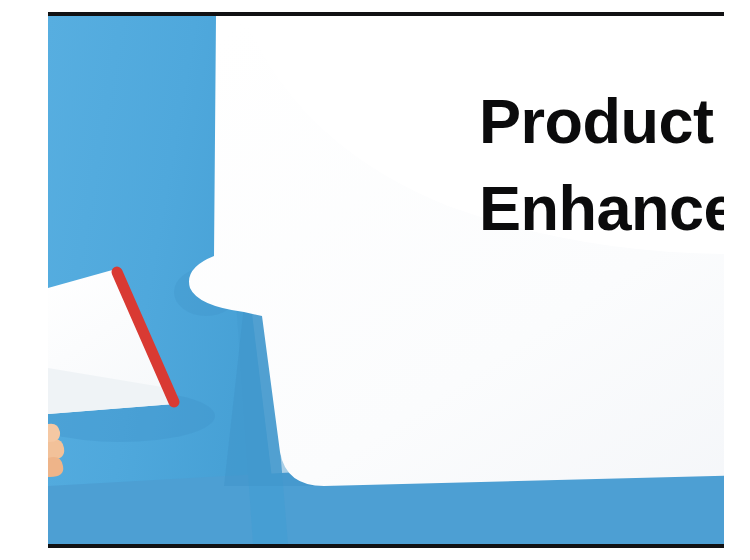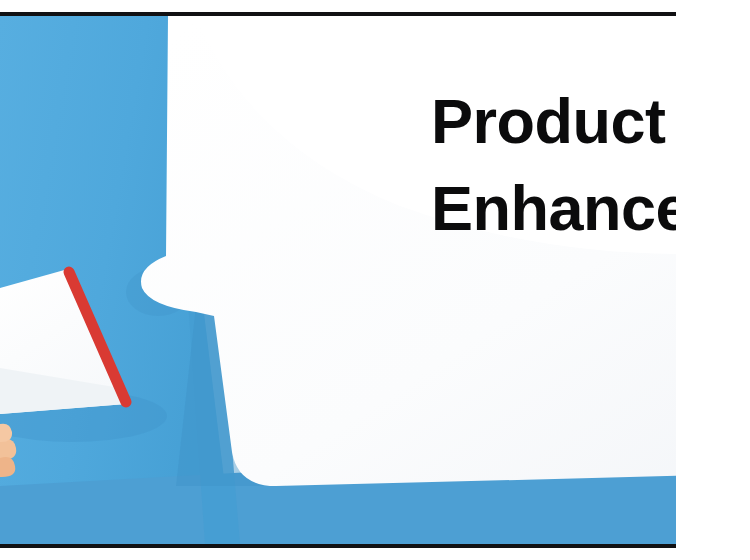--- a/index.html
+++ b/index.html
@@ -15,20 +15,21 @@
     overflow: hidden;
   }
 
   
   #canvas {
     position: relative;
     width: 676px;
     height: 560px;
     background: #ffffff;
     overflow: hidden;
+    margin-left: 48px;
   }
 
   
   .top-gutter {
     position: absolute;
     left: 0; top: 0;
     width: 750px; height: 12px;
     background: #ffffff;
   }
   .bottom-gutter {

